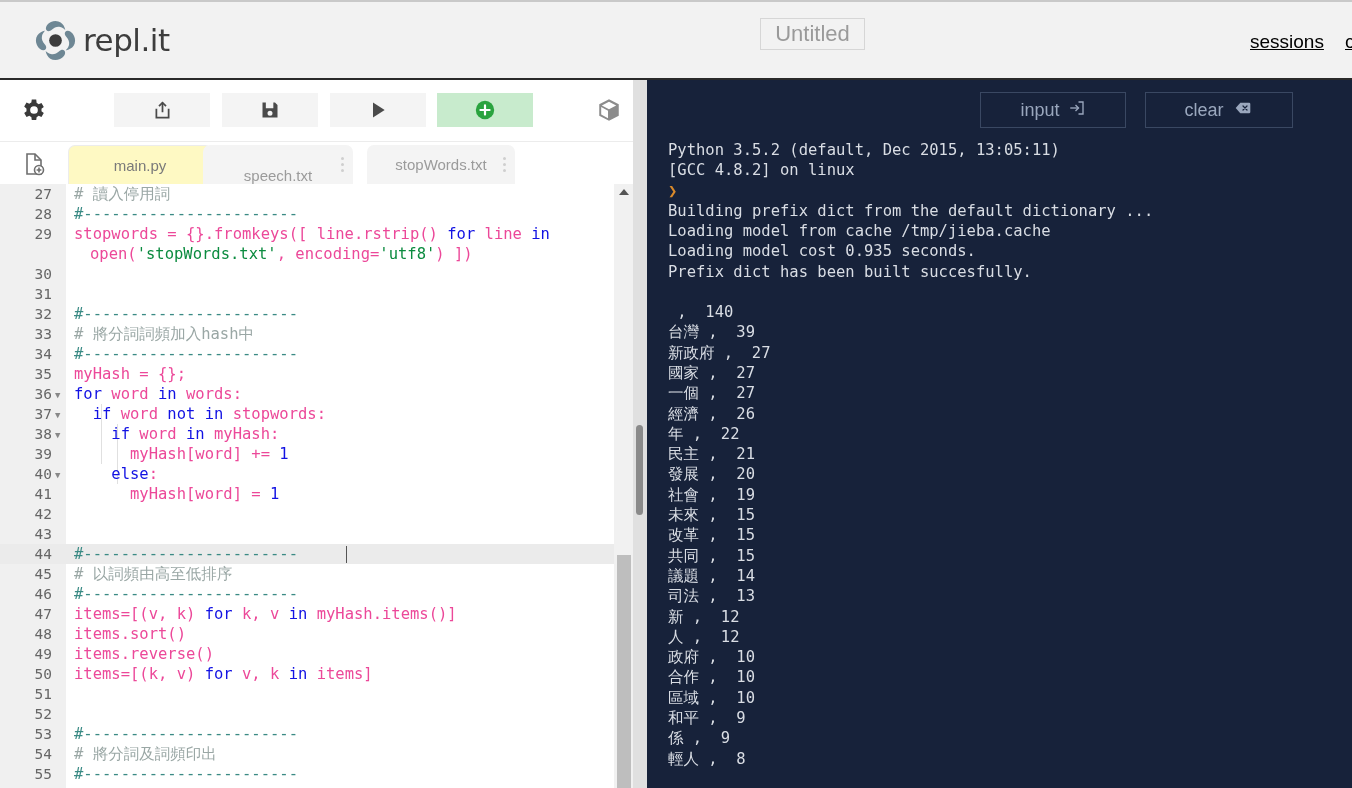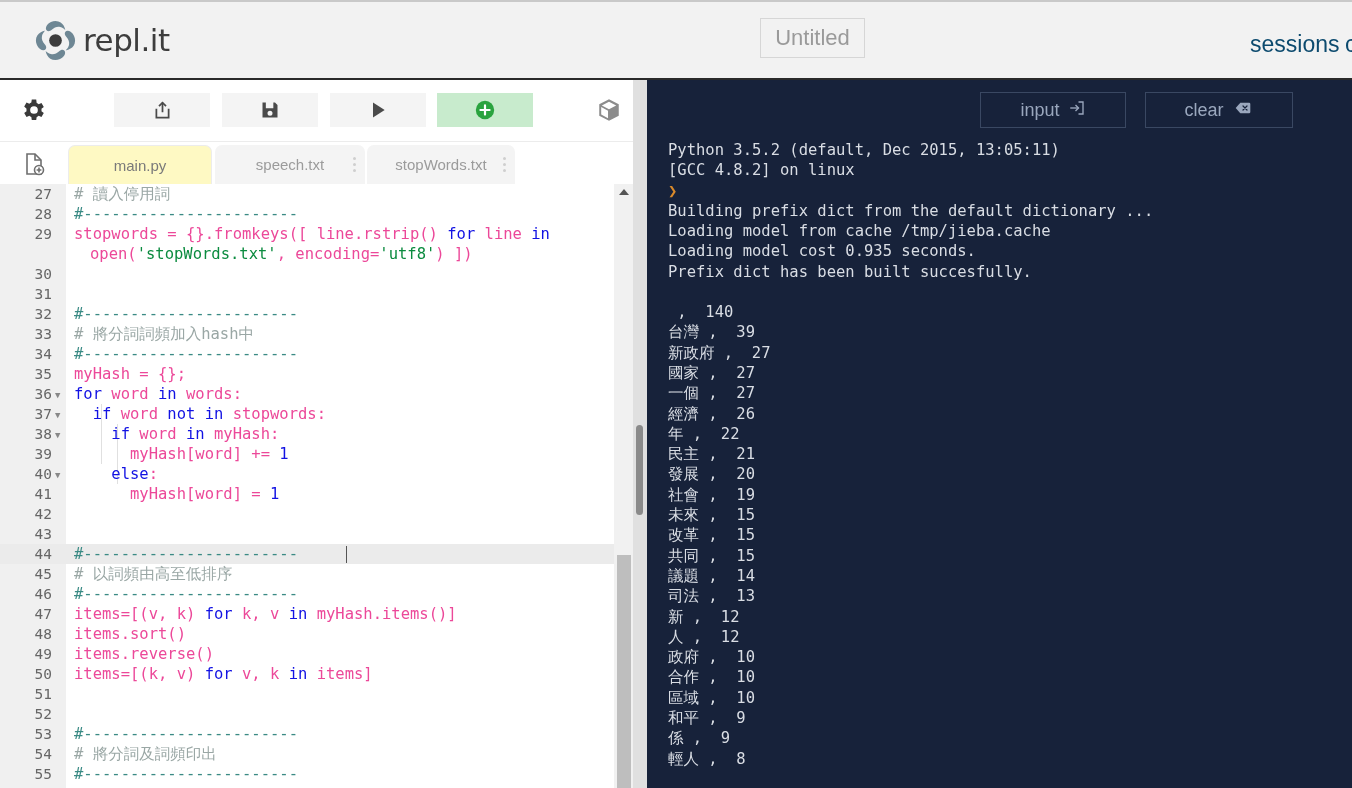--- a/index.html
+++ b/index.html
@@ -20,27 +20,27 @@
     display: flex; align-items: center;
   }
   .brand { display: flex; align-items: center; margin-left: 32px; }
   .brand-logo { width: 47px; height: 47px; flex: 0 0 47px; }
   .brand-text {
     font-size: 31px; color: #3d3d3d; margin-left: 4px;
     font-family: "DejaVu Sans", sans-serif; letter-spacing: -0.5px;
   }
   .title-box {
     position: absolute; left: 760px; top: 16px;
-    width: 105px; height: 40px;
+    width: 105px; height: 32px;
     border: 1px solid #d6d6d6; background: #f2f2f2;
     display: flex; align-items: center; justify-content: center;
   }
   .title-box span { font-size: 22px; color: #9a9a9a; }
   .header-link {
-    position: absolute; top: 29px; font-size: 23px; color: #0c4a6e;
+    position: absolute; top: 29px; font-size: 19px; color: #000000; text-decoration: underline;
   }
   .header-link.sessions { left: 1250px; }
   .header-link.clipped { left: 1345px; width: 20px; overflow: hidden; }
 
   
   .editor-pane {
     position: absolute; left: 0; top: 80px; width: 633px; height: 708px;
     background: #ffffff;
   }
   .toolbar {
@@ -67,21 +67,21 @@
   .newfile-wrap { position: absolute; left: 22px; top: 9px; width: 24px; height: 26px; }
   .tab {
     position: absolute; top: 3px; height: 39px;
     border-radius: 7px 7px 0 0;
     display: flex; align-items: center; justify-content: center;
     font-size: 15px; color: #8b8b8b; cursor: pointer;
   }
   .tab.active { background: #fef9c3; border: 1px solid #ececec; border-bottom: none; color: #7a7a7a; }
   .tab.inactive { background: #f4f4f4; color: #9b9b9b; }
   .tab1 { left: 68px; width: 144px; }
-  .tab2 { left: 215px; width: 150px; }
+  .tab2 { left: 203px; width: 150px; align-items: flex-end; }
   .tab3 { left: 367px; width: 148px; }
   .kebab {
     position: absolute; right: 9px; top: 12px;
     width: 3px; height: 15px;
     display: flex; flex-direction: column; justify-content: space-between;
   }
   .kebab i { display: block; width: 3px; height: 3px; background: #cfcfcf; border-radius: 50%; }
 
   
   .code-area {

